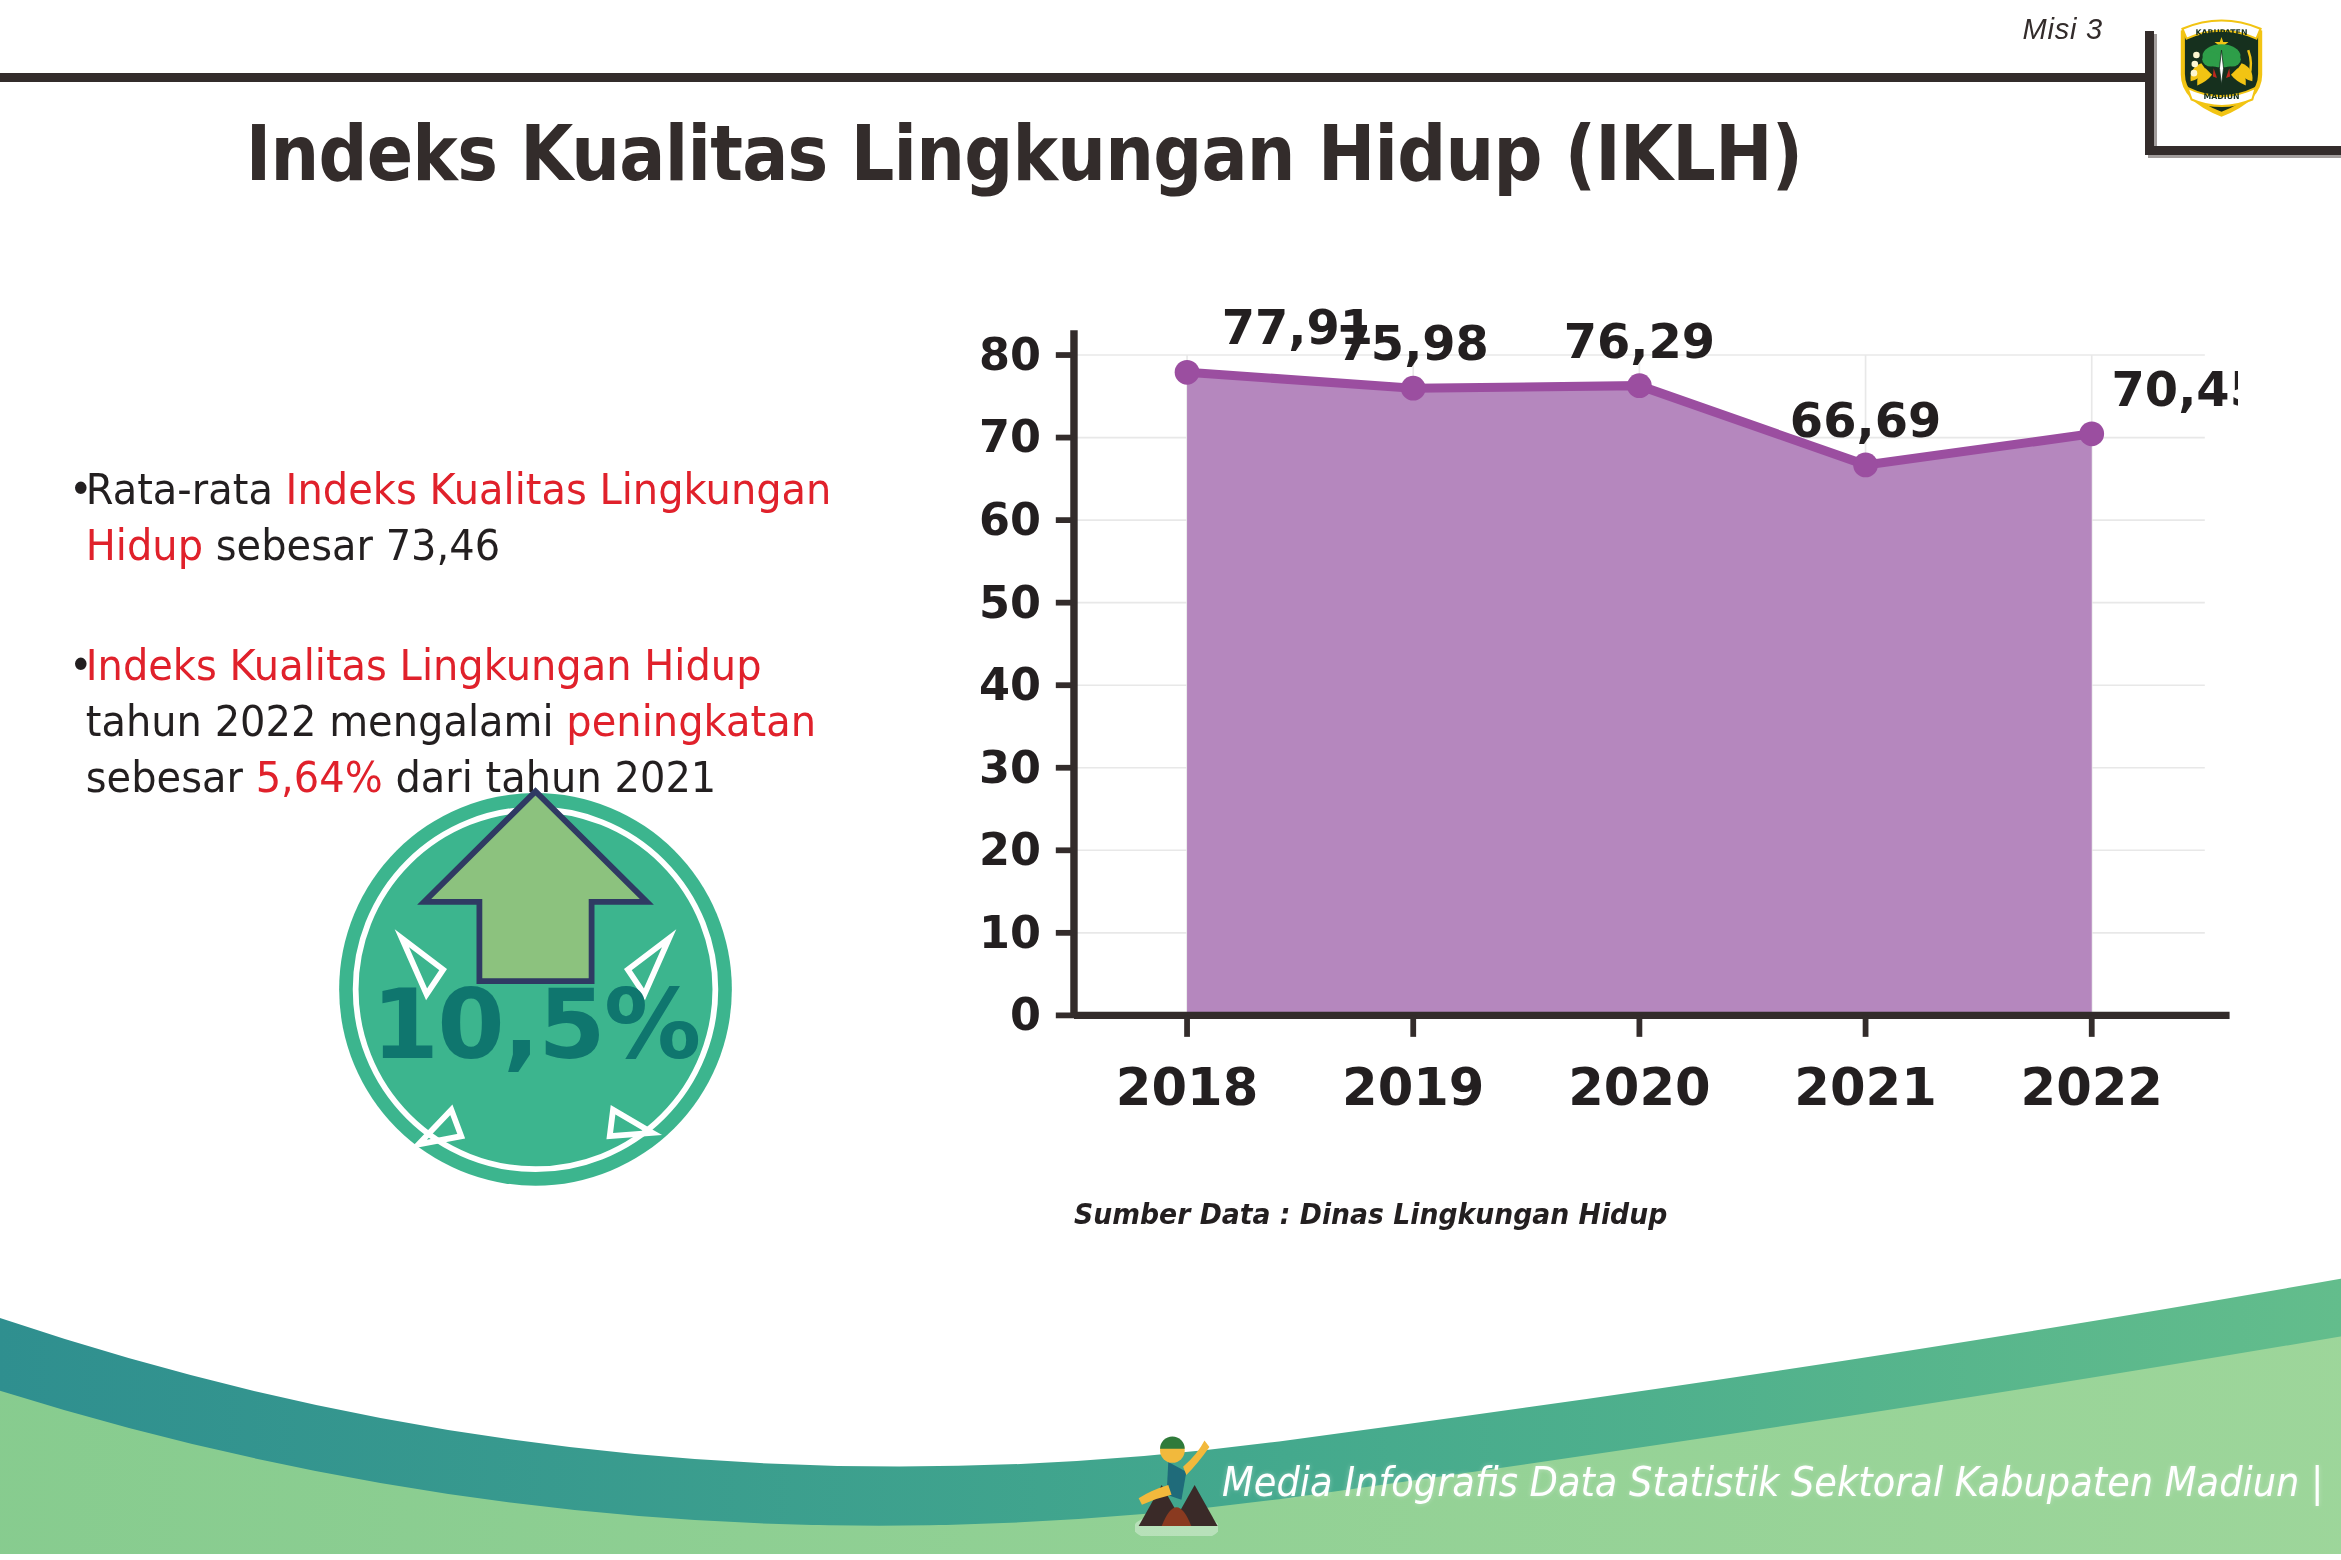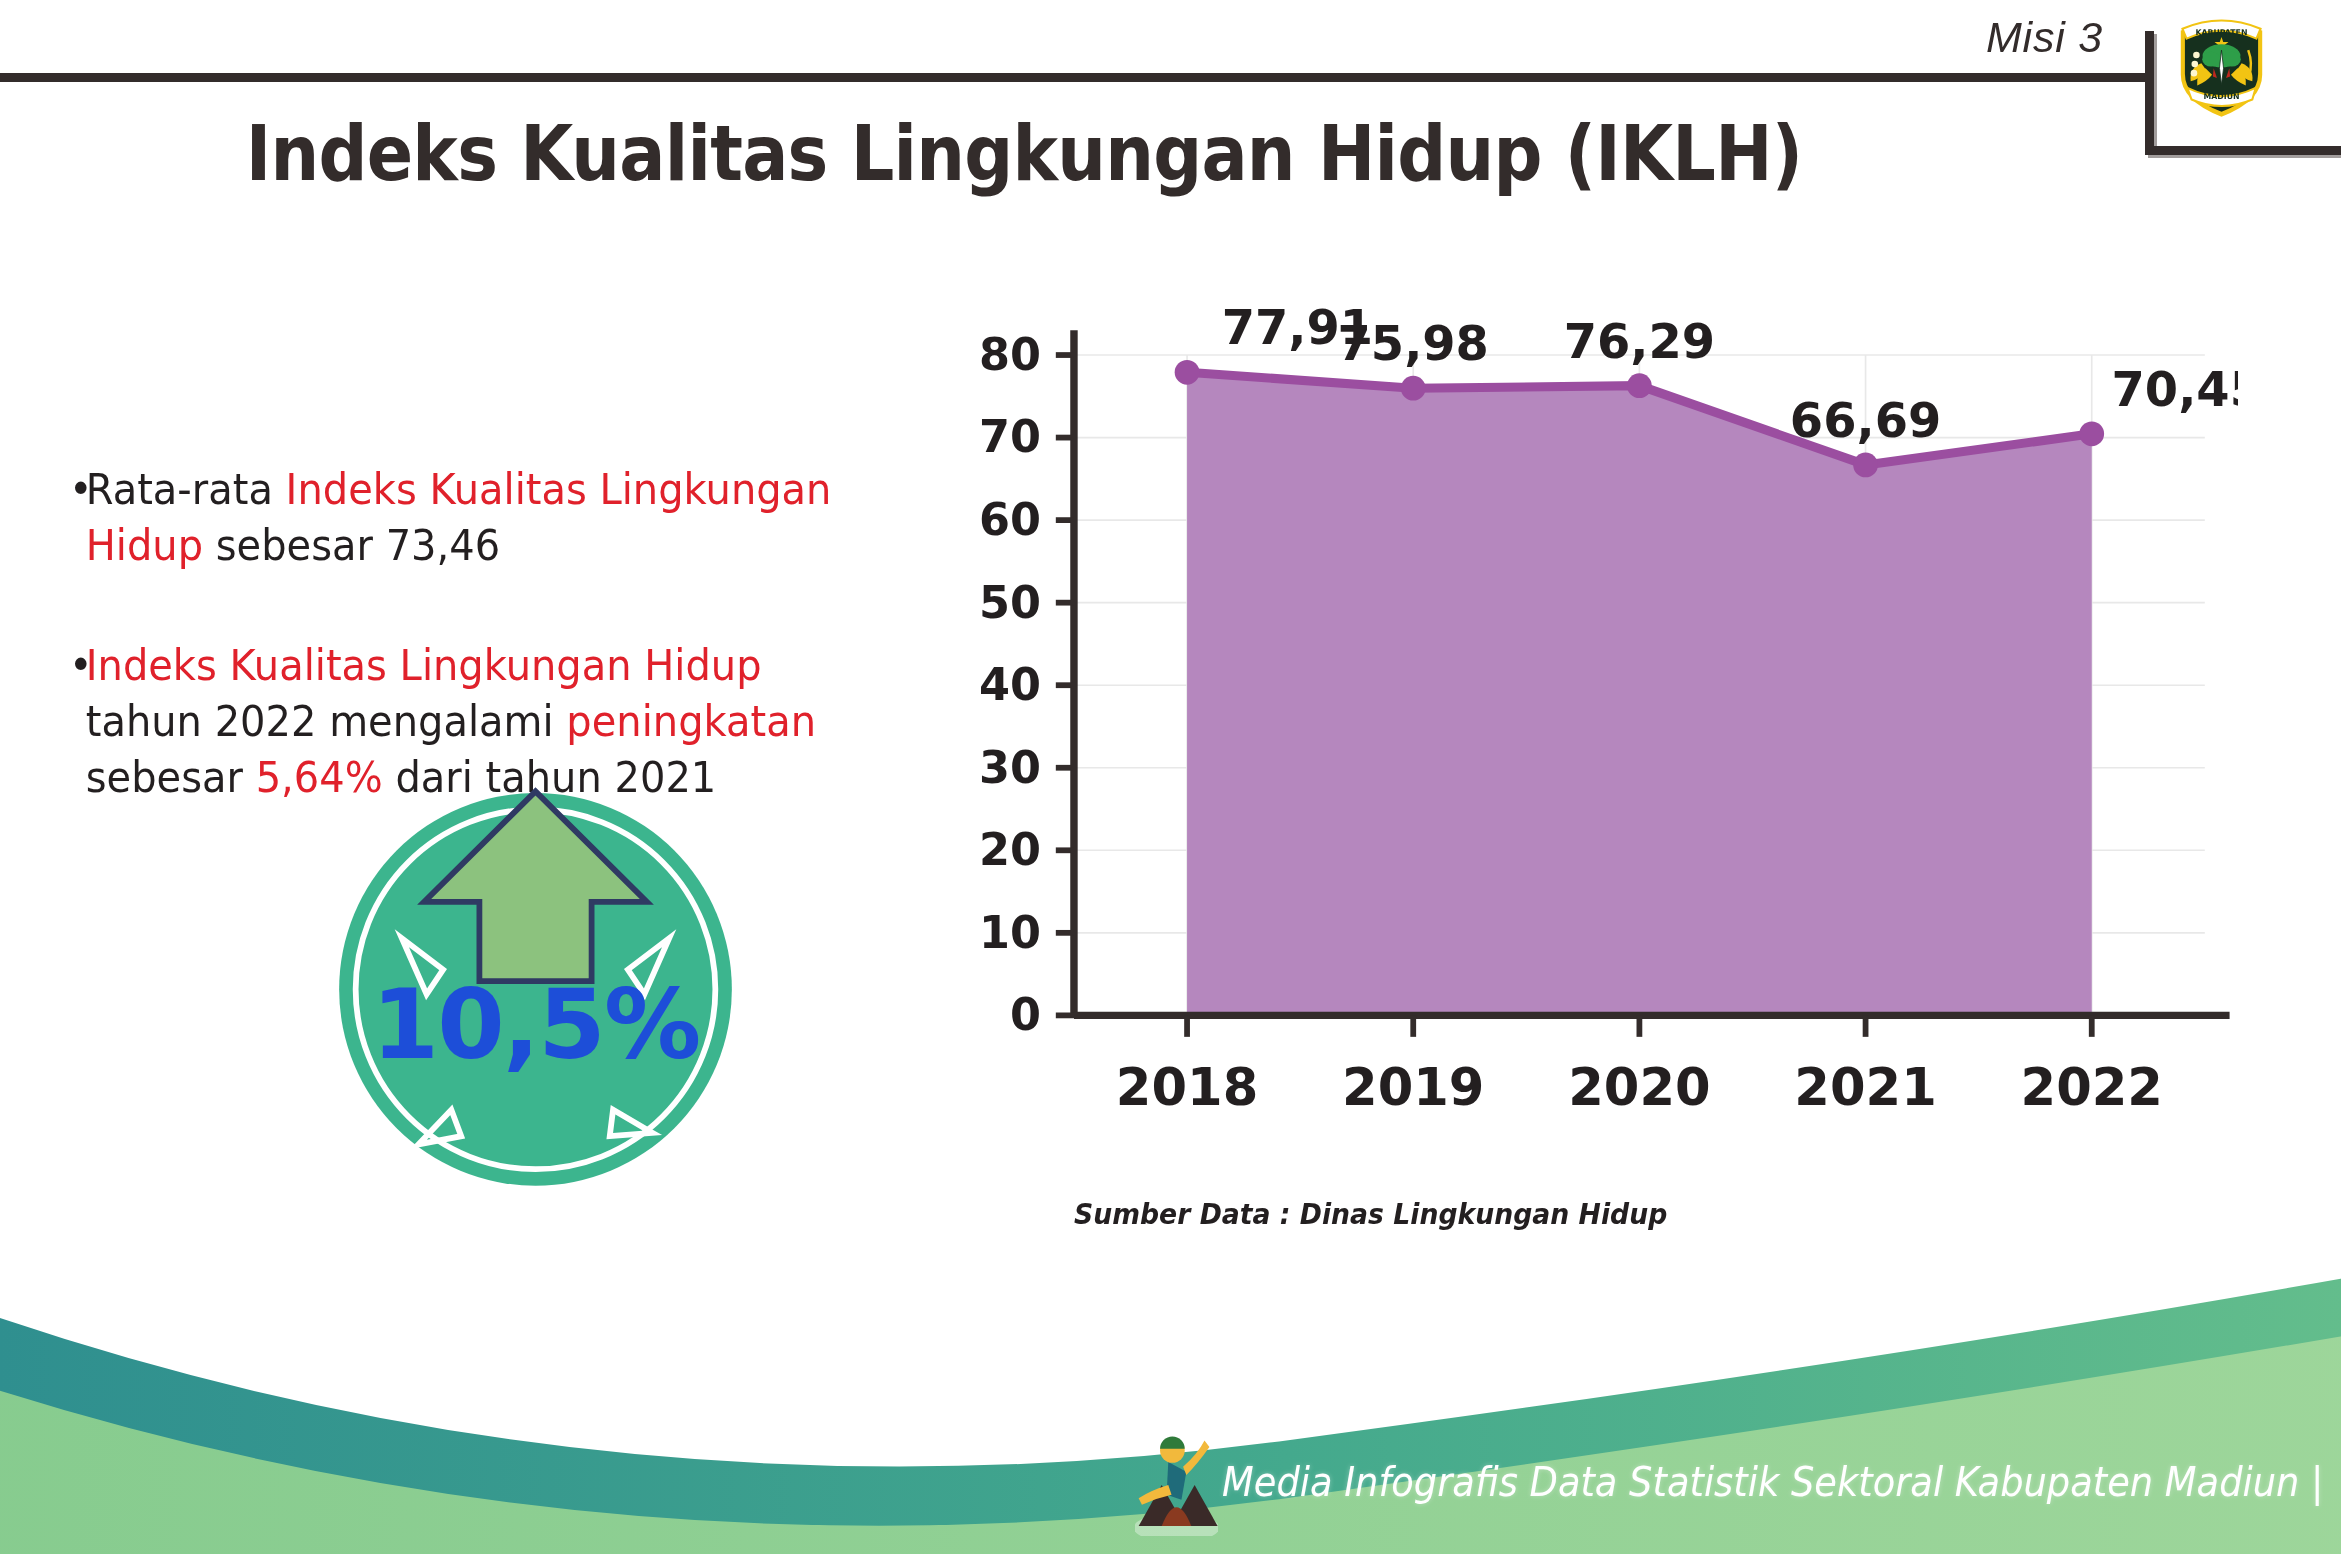--- a/index.html
+++ b/index.html
@@ -64,21 +64,21 @@
     height: 5.8px;
     background: #564c4a;
     opacity: .55;
   }
   #misi-label {
     position: absolute;
     right: 239px;
     top: 13.2px;
     font-family: "Liberation Sans", sans-serif;
     font-style: italic;
-    font-size: 43px;
+    font-size: 29px;
     color: #332c2b;
     letter-spacing: 0.8px;
     white-space: nowrap;
   }
   #logo-crest {
     position: absolute;
     left: 2174px;
     top: 9px;
     width: 95px;
     height: 111px;
@@ -141,21 +141,21 @@
   #badge svg { display: block; }
   #badge-value {
     position: absolute;
     left: 0;
     top: 208px;
     width: 413px;
     text-align: center;
     font-family: "DejaVu Sans", sans-serif;
     font-weight: bold;
     font-size: 97px;
-    color: #1d4ed8;
+    color: #0f766e;
     letter-spacing: -1.7px;
   }
 
   
   #chart-block {
     position: absolute;
     left: 950px;
     top: 289px;
     width: 1288px;
     height: 941px;

